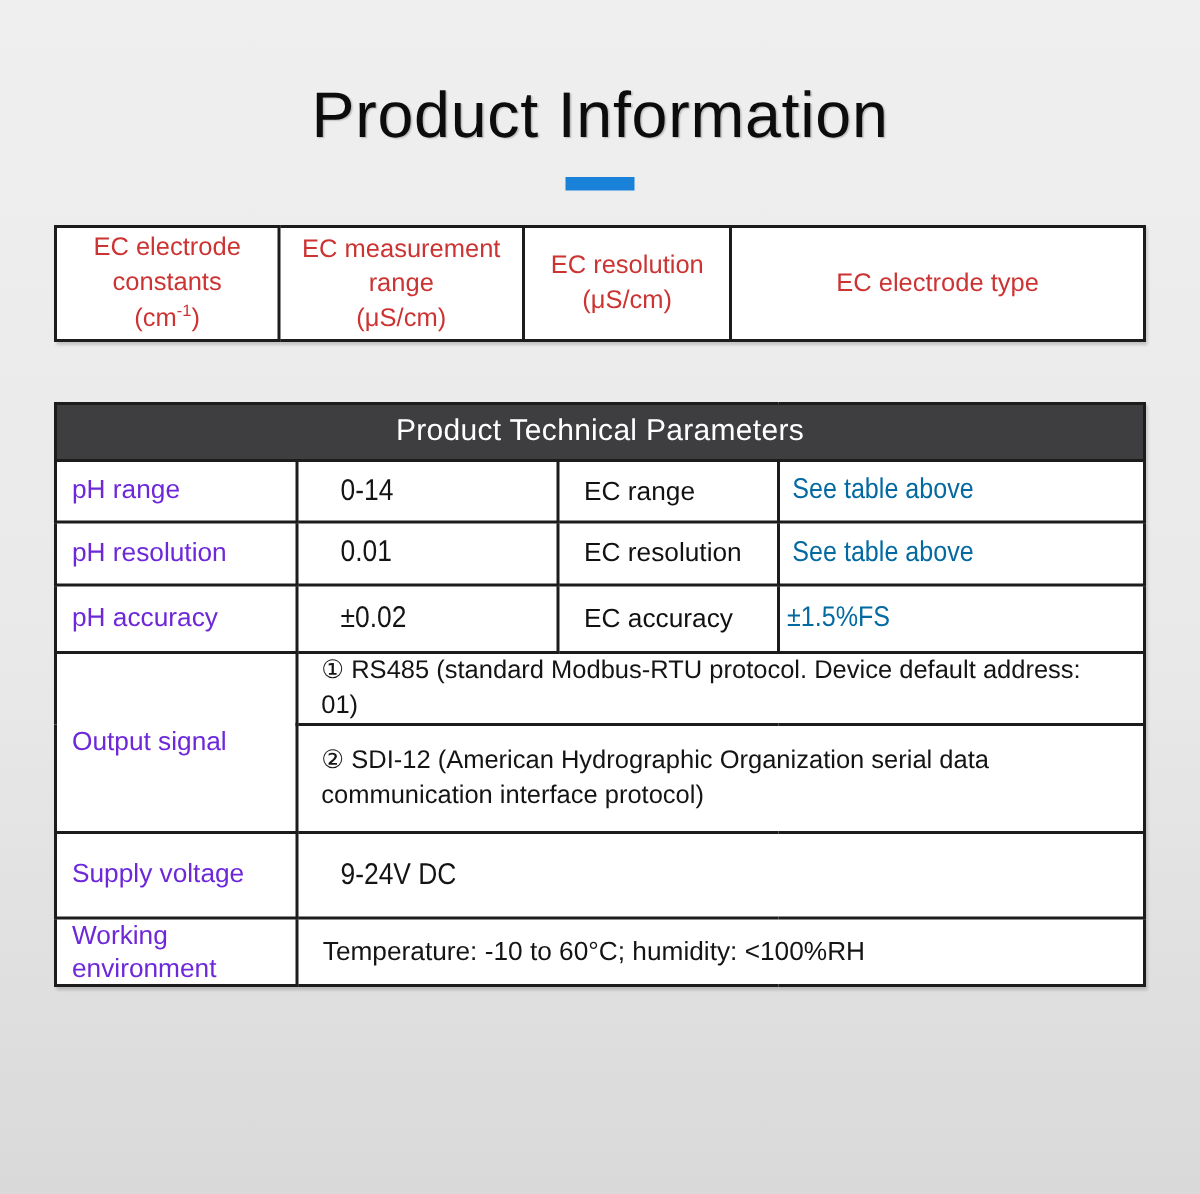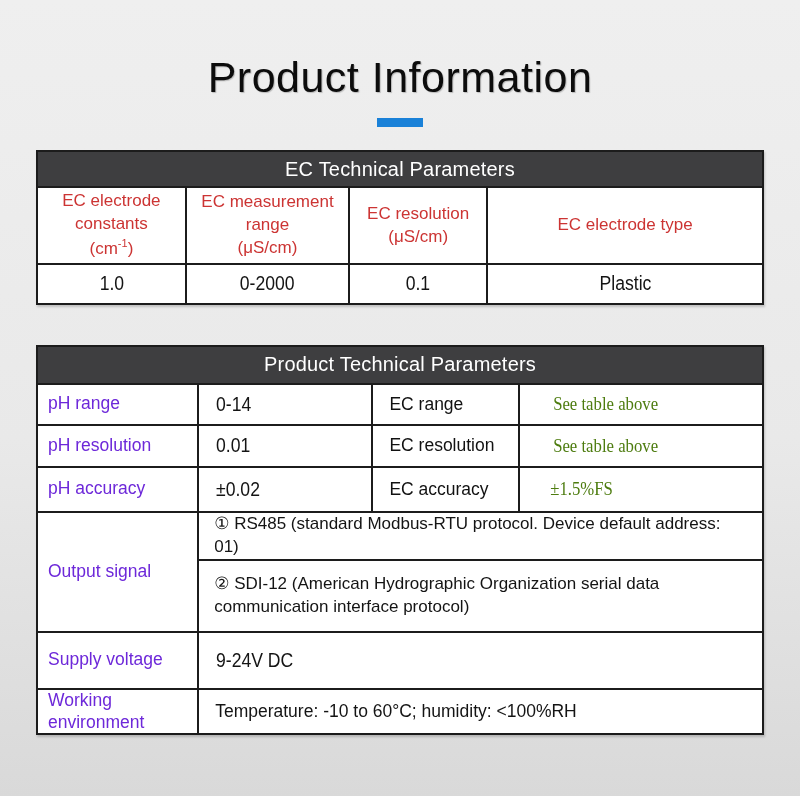--- a/index.html
+++ b/index.html
@@ -86,33 +86,31 @@
 
   td.p-label {
     font-size: 17.5px;
     color: #6d28d9;
     padding-left: 10px;
     line-height: 1.25;
   }
   td.p-val {
     font-size: 20px;
     color: #141414;
-    padding-left: 17px;
+    padding-left: 28px;
   }
   td.p-val .cond, td.p-signal .cond, td.p-wide .cond { transform-origin: left center; }
   td.p-label2 {
     font-size: 17.5px;
     color: #111;
     padding-left: 16px;
   }
   td.p-val2 {
     font-size: 19px;
-    color: #4d7c0f;
-    padding-left: 26px;
-    font-family: Liberation Serif, serif;
+    color: #0369a1;
   }
   td.p-signal {
     font-size: 17px;
     color: #141414;
     padding-left: 15px;
     padding-right: 28px;
     line-height: 1.35;
   }
   td.p-wide {
     font-size: 17.5px;
@@ -131,47 +129,38 @@
   </div>
 
   <table class="tbl tbl-ec">
     <colgroup>
       <col style="width:20.5%">
         <col style="width:22.5%">
         <col style="width:19%">
         <col style="width:38%">
     </colgroup>
     <tbody>
-        <tr class="hdr-row">
-      <td colspan="4" class="dark-header">EC Technical Parameters</td>
-    </tr>
     <tr class="red-row">
       <td class="red-head">
         <span>EC electrode</span><br>
         <span>constants</span><br>
         <span><span>(cm</span><sup>-1</sup><span>)</span></span>
       </td>
       <td class="red-head">
         <span>EC measurement</span><br>
         <span>range</span><br>
         <span>(μS/cm)</span>
       </td>
       <td class="red-head">
         <span>EC resolution</span><br>
         <span>(μS/cm)</span>
       </td>
       <td class="red-head">
         <span>EC electrode type</span>
       </td>
-    </tr>
-    <tr class="data-row">
-      <td class="ec-val"><span class="cond">1.0</span></td>
-      <td class="ec-val"><span class="cond">0-2000</span></td>
-      <td class="ec-val"><span class="cond">0.1</span></td>
-      <td class="ec-val"><span class="cond">Plastic</span></td>
     </tr>
   </tbody>
     </table>
 
   <table class="tbl tbl-product">
     <colgroup>
       <col style="width:22.2%">
         <col style="width:24%">
         <col style="width:20.2%">
         <col style="width:33.6%">

